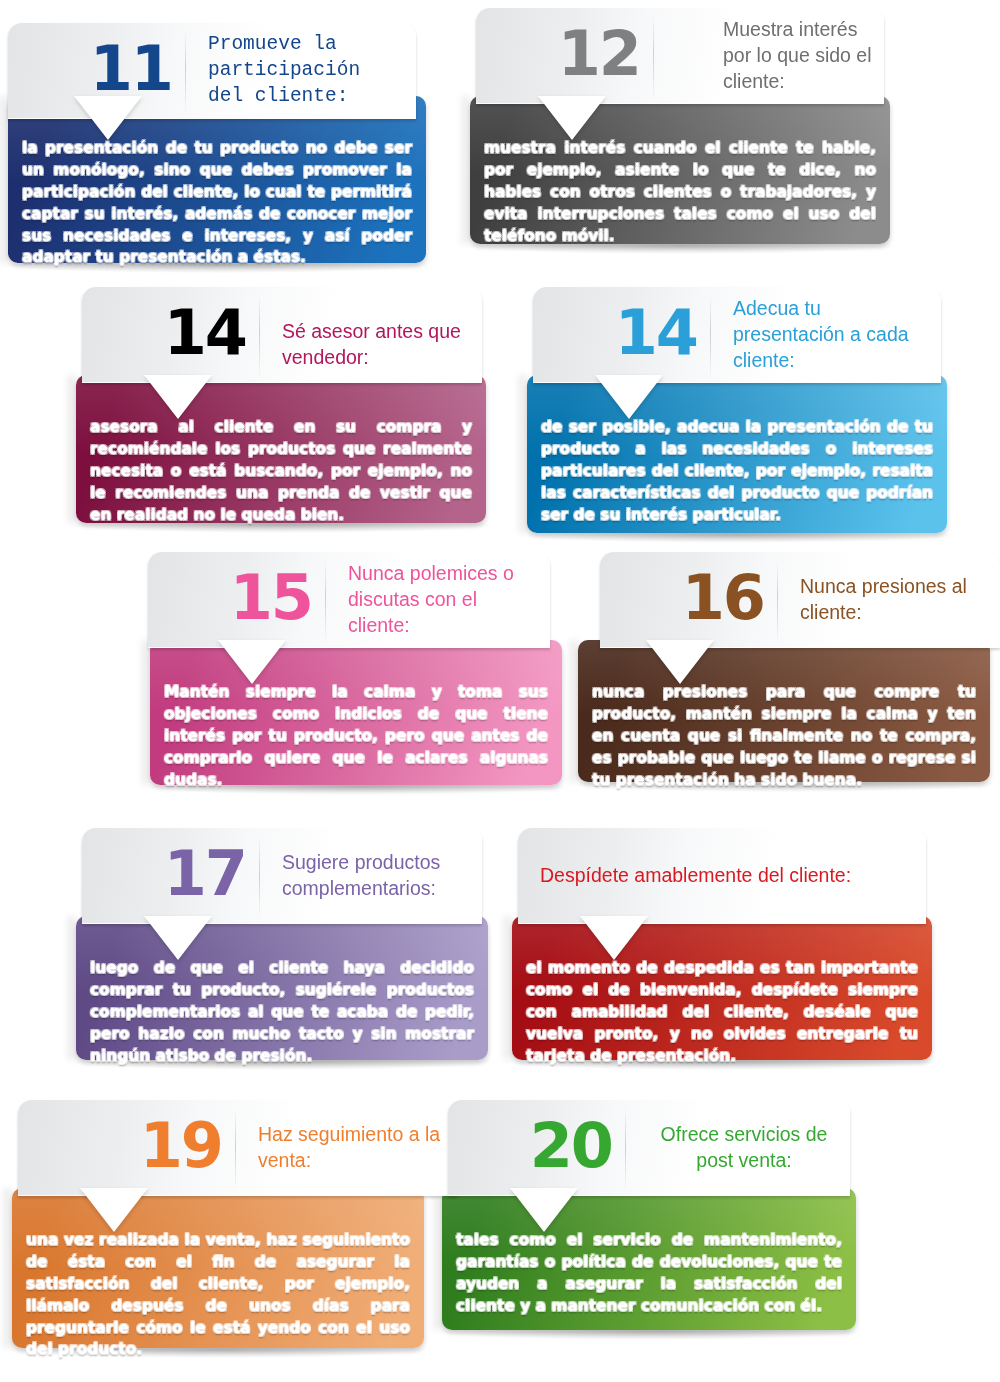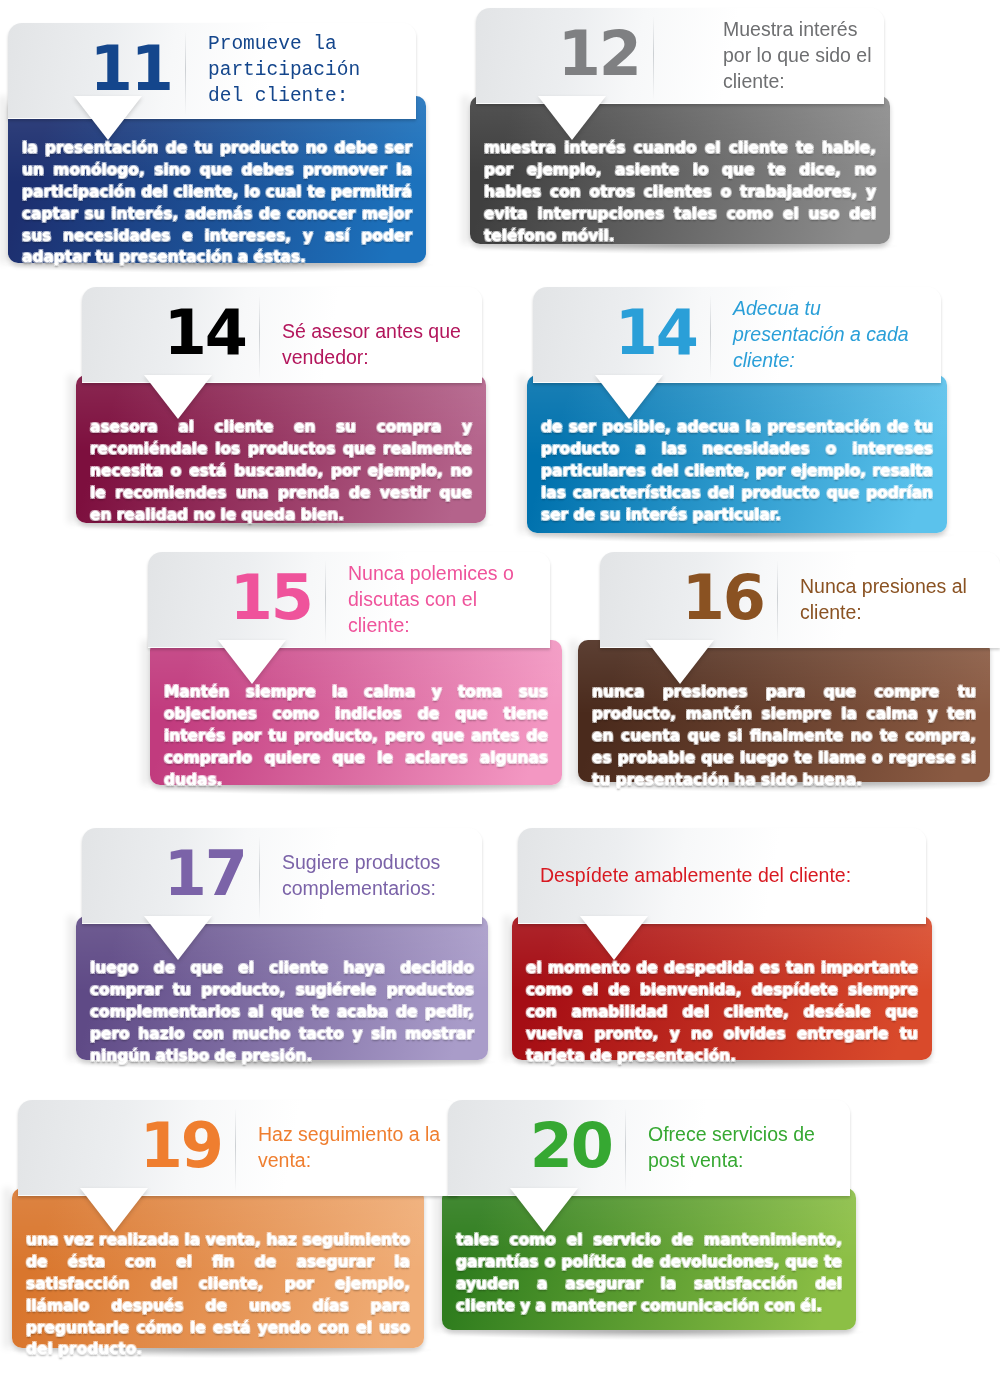--- a/index.html
+++ b/index.html
@@ -176,21 +176,21 @@
       <div class="ground" style="left: 521px; top: 527px; width: 434px;"></div>
       <div class="side-shadow" style="left: 519px; top: 375px; width: 12px; height: 158px;"></div>
       <div class="card-body" style="left: 527px; top: 375px; width: 420px; height: 158px; background: linear-gradient(108deg, rgb(0, 113, 173) 0%, rgb(0, 113, 173) 10%, rgb(91, 194, 236) 92%);"></div>
       <div class="notch" style="left: 595px; top: 375px;"></div>
       <div class="body-txt" style="left: 541px; top: 417px; width: 392px;">de ser posible, adecua la presentación de tu producto a las necesidades o intereses particulares del cliente, por ejemplo, resalta las características del producto que podrían ser de su interés particular.</div>
       <div class="card-head" style="left: 533px; top: 287px; width: 408px;">
         <div class="head-num">
           <span class="num" style="color: rgb(42, 159, 216);">14</span>
         </div>
         <div class="head-title">
-          <div class="title-txt" style="color: rgb(42, 159, 216); font-style: italic;">Adecua tu presentación a cada cliente:</div>
+          <div class="title-txt" style="color: rgb(42, 159, 216);">Adecua tu presentación a cada cliente:</div>
         </div>
       </div>
     </div>
     <div class="card" style="left: 0px; top: 0px;">
       <div class="ground" style="left: 144px; top: 779px; width: 426px;"></div>
       <div class="side-shadow" style="left: 142px; top: 640px; width: 12px; height: 145px;"></div>
       <div class="card-body" style="left: 150px; top: 640px; width: 412px; height: 145px; background: linear-gradient(108deg, rgb(193, 59, 126) 0%, rgb(193, 59, 126) 10%, rgb(243, 151, 194) 92%);"></div>
       <div class="notch" style="left: 218px; top: 640px;"></div>
       <div class="body-txt" style="left: 164px; top: 682px; width: 384px;">Mantén siempre la calma y toma sus objeciones como indicios de que tiene interés por tu producto, pero que antes de comprarlo quiere que le aclares algunas dudas.</div>
       <div class="card-head" style="left: 148px; top: 552px; width: 402px;">
@@ -263,17 +263,17 @@
       <div class="ground" style="left: 436px; top: 1324px; width: 428px;"></div>
       <div class="side-shadow" style="left: 434px; top: 1188px; width: 12px; height: 142px;"></div>
       <div class="card-body" style="left: 442px; top: 1188px; width: 414px; height: 142px; background: linear-gradient(108deg, rgb(47, 125, 30) 0%, rgb(47, 125, 30) 10%, rgb(140, 191, 69) 92%);"></div>
       <div class="notch" style="left: 510px; top: 1188px;"></div>
       <div class="body-txt" style="left: 456px; top: 1230px; width: 386px;">tales como el servicio de mantenimiento, garantías o política de devoluciones, que te ayuden a asegurar la satisfacción del cliente y a mantener comunicación con él.</div>
       <div class="card-head" style="left: 448px; top: 1100px; width: 402px;">
         <div class="head-num">
           <span class="num" style="color: rgb(54, 168, 50);">20</span>
         </div>
         <div class="head-title">
-          <div class="title-txt" style="color: rgb(54, 168, 50);">Ofrece servicios de post venta:</div>
+          <div class="title-txt" style="color: rgb(54, 168, 50); text-align: center;">Ofrece servicios de post venta:</div>
         </div>
       </div>
     </div>
   </div>
 
 </body></html>

